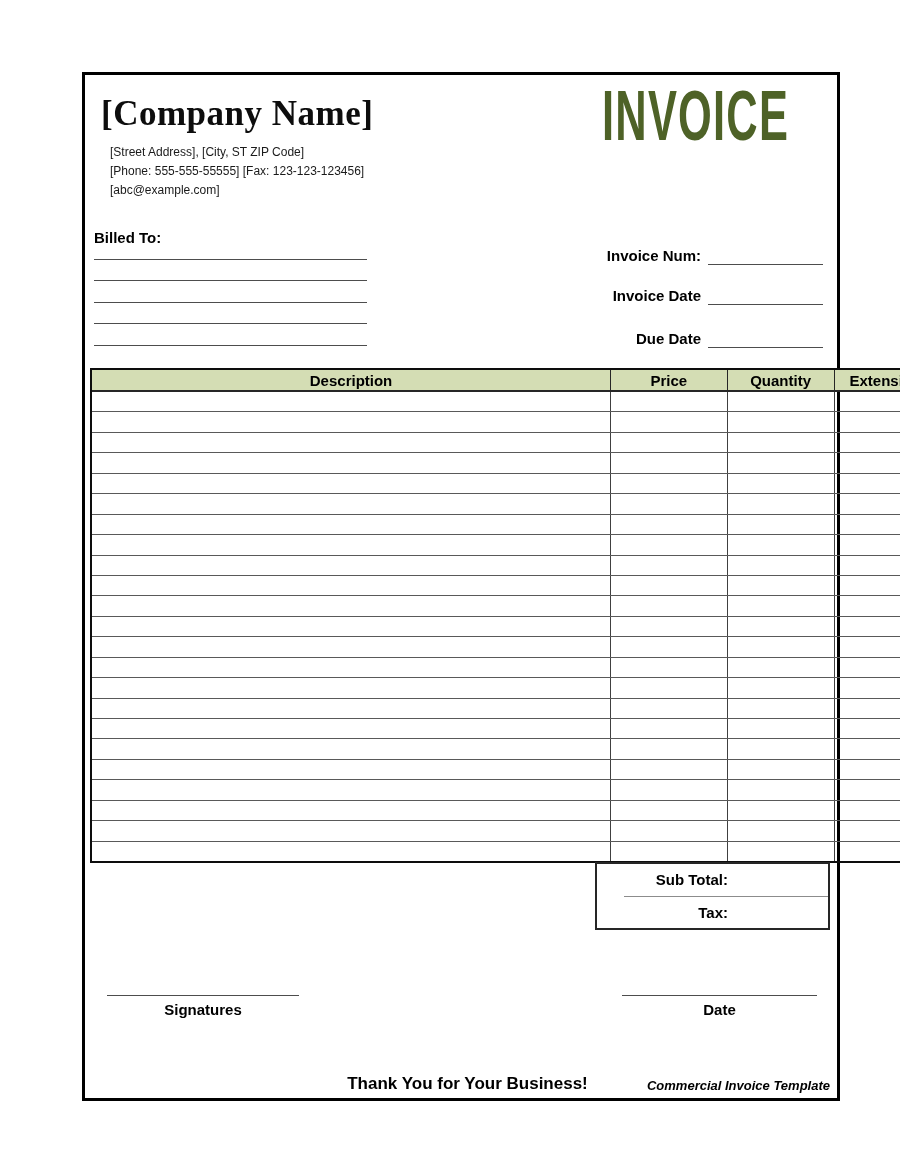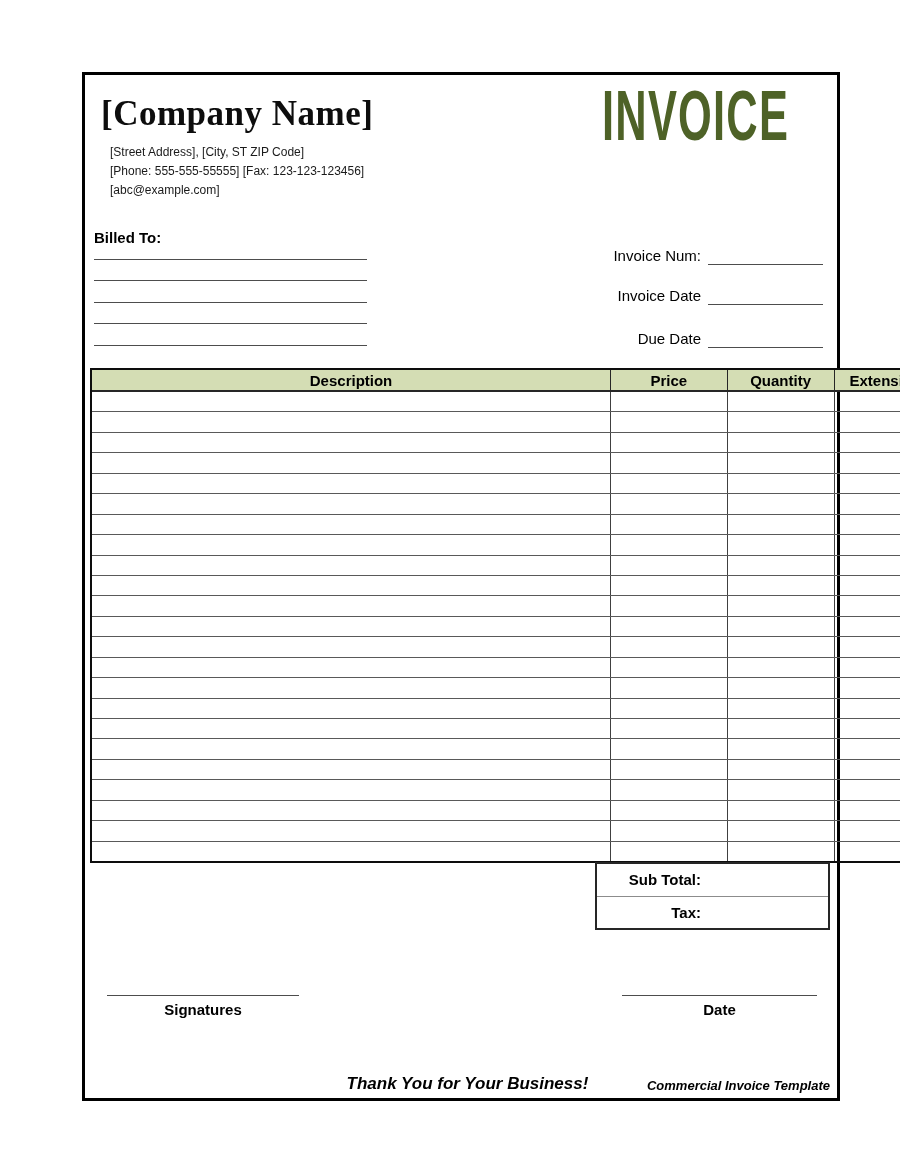--- a/index.html
+++ b/index.html
@@ -28,50 +28,50 @@
     letter-spacing:2px; transform:scaleX(0.62); transform-origin:left top;
     white-space:nowrap;
   }
   
   .billed-to-label { position:absolute; left:9px; top:154px; font-size:15px; font-weight:bold; }
   .billed-to-lines { position:absolute; left:9px; top:163px; width:273px; }
   .blank-row { height:21.5px; border-bottom:1.5px solid #4d4d4d; }
   
   .meta-row { position:absolute; right:14px; display:flex; align-items:flex-end; }
   .meta-row.r1 { top:172px; } .meta-row.r2 { top:212px; } .meta-row.r3 { top:255px; }
-  .meta-label { font-size:15px; font-weight:normal; line-height:18px; }
+  .meta-label { font-size:15px; font-weight:bold; line-height:18px; }
   .meta-line { width:115px; height:16px; margin-left:7px; border-bottom:1.5px solid #4d4d4d; }
   
   .items-table { position:absolute; left:5px; top:293px; width:848px; border:2px solid #0d0d0d; }
   .items-header { display:flex; height:22px; border-bottom:2px solid #262626; font-size:15px; font-weight:bold; }
   .h-cell { display:flex; align-items:center; justify-content:center; border-right:1.5px solid #262626; }
   .h-cell:last-child { border-right:none;text-align:center; }
   .items-body { height:469px; display:flex; flex-direction:column; }
   .item-row { flex:1; display:flex; border-bottom:1px solid #595959; }
   .item-row:last-child { border-bottom:none; }
   .item-cell { border-right:1px solid #404040; }
   .item-cell:last-child { border-right:none; }
   .c0 { width:61.5%; } .c1 { width:13.8%; } .c2 { width:12.7%; } .c3 { width:12%; }
   
   .totals-box { position:absolute; left:510px; top:787px; width:235px; height:68px;
-    border:2px solid #262626; display:flex; flex-direction:column; }
+    border:2px solid #262626; display:flex; flex-direction:column;padding-left:27px; }
   .totals-row { flex:1; display:flex; align-items:center; border-bottom:1px solid #8c8c8c; }
   .totals-row:last-child { border-bottom:none; }
   .totals-label { width:104px; text-align:right; font-size:15px; font-weight:bold; }
   .totals-value { flex:1; font-size:15px; padding-left:6px; }
   
   .sig-line { position:absolute; height:20px; border-bottom:1.5px solid #4d4d4d; }
   .sig-line.left { left:22px; top:901px; width:192px; }
   .sig-line.right { left:537px; top:901px; width:195px; }
   .sig-label { position:absolute; font-size:15px; font-weight:bold; text-align:center; }
   .sig-label.left { left:22px; top:926px; width:192px; }
   .sig-label.right { left:537px; top:926px; width:195px; }
   
   .thank-you { position:absolute; left:230px; top:999px; width:305px; text-align:center;
-    font-size:17px; font-weight:bold; font-style:italic; }
+    font-size:17px; font-weight:bold; }
   .template-name { position:absolute; right:7px; top:1003px;
     font-size:13px; font-weight:bold; font-style:italic; }
 </style>
 </head>
 <body>
 
 <div class="page-box">
 
   <div class="company-name">[Company Name]</div>
 

